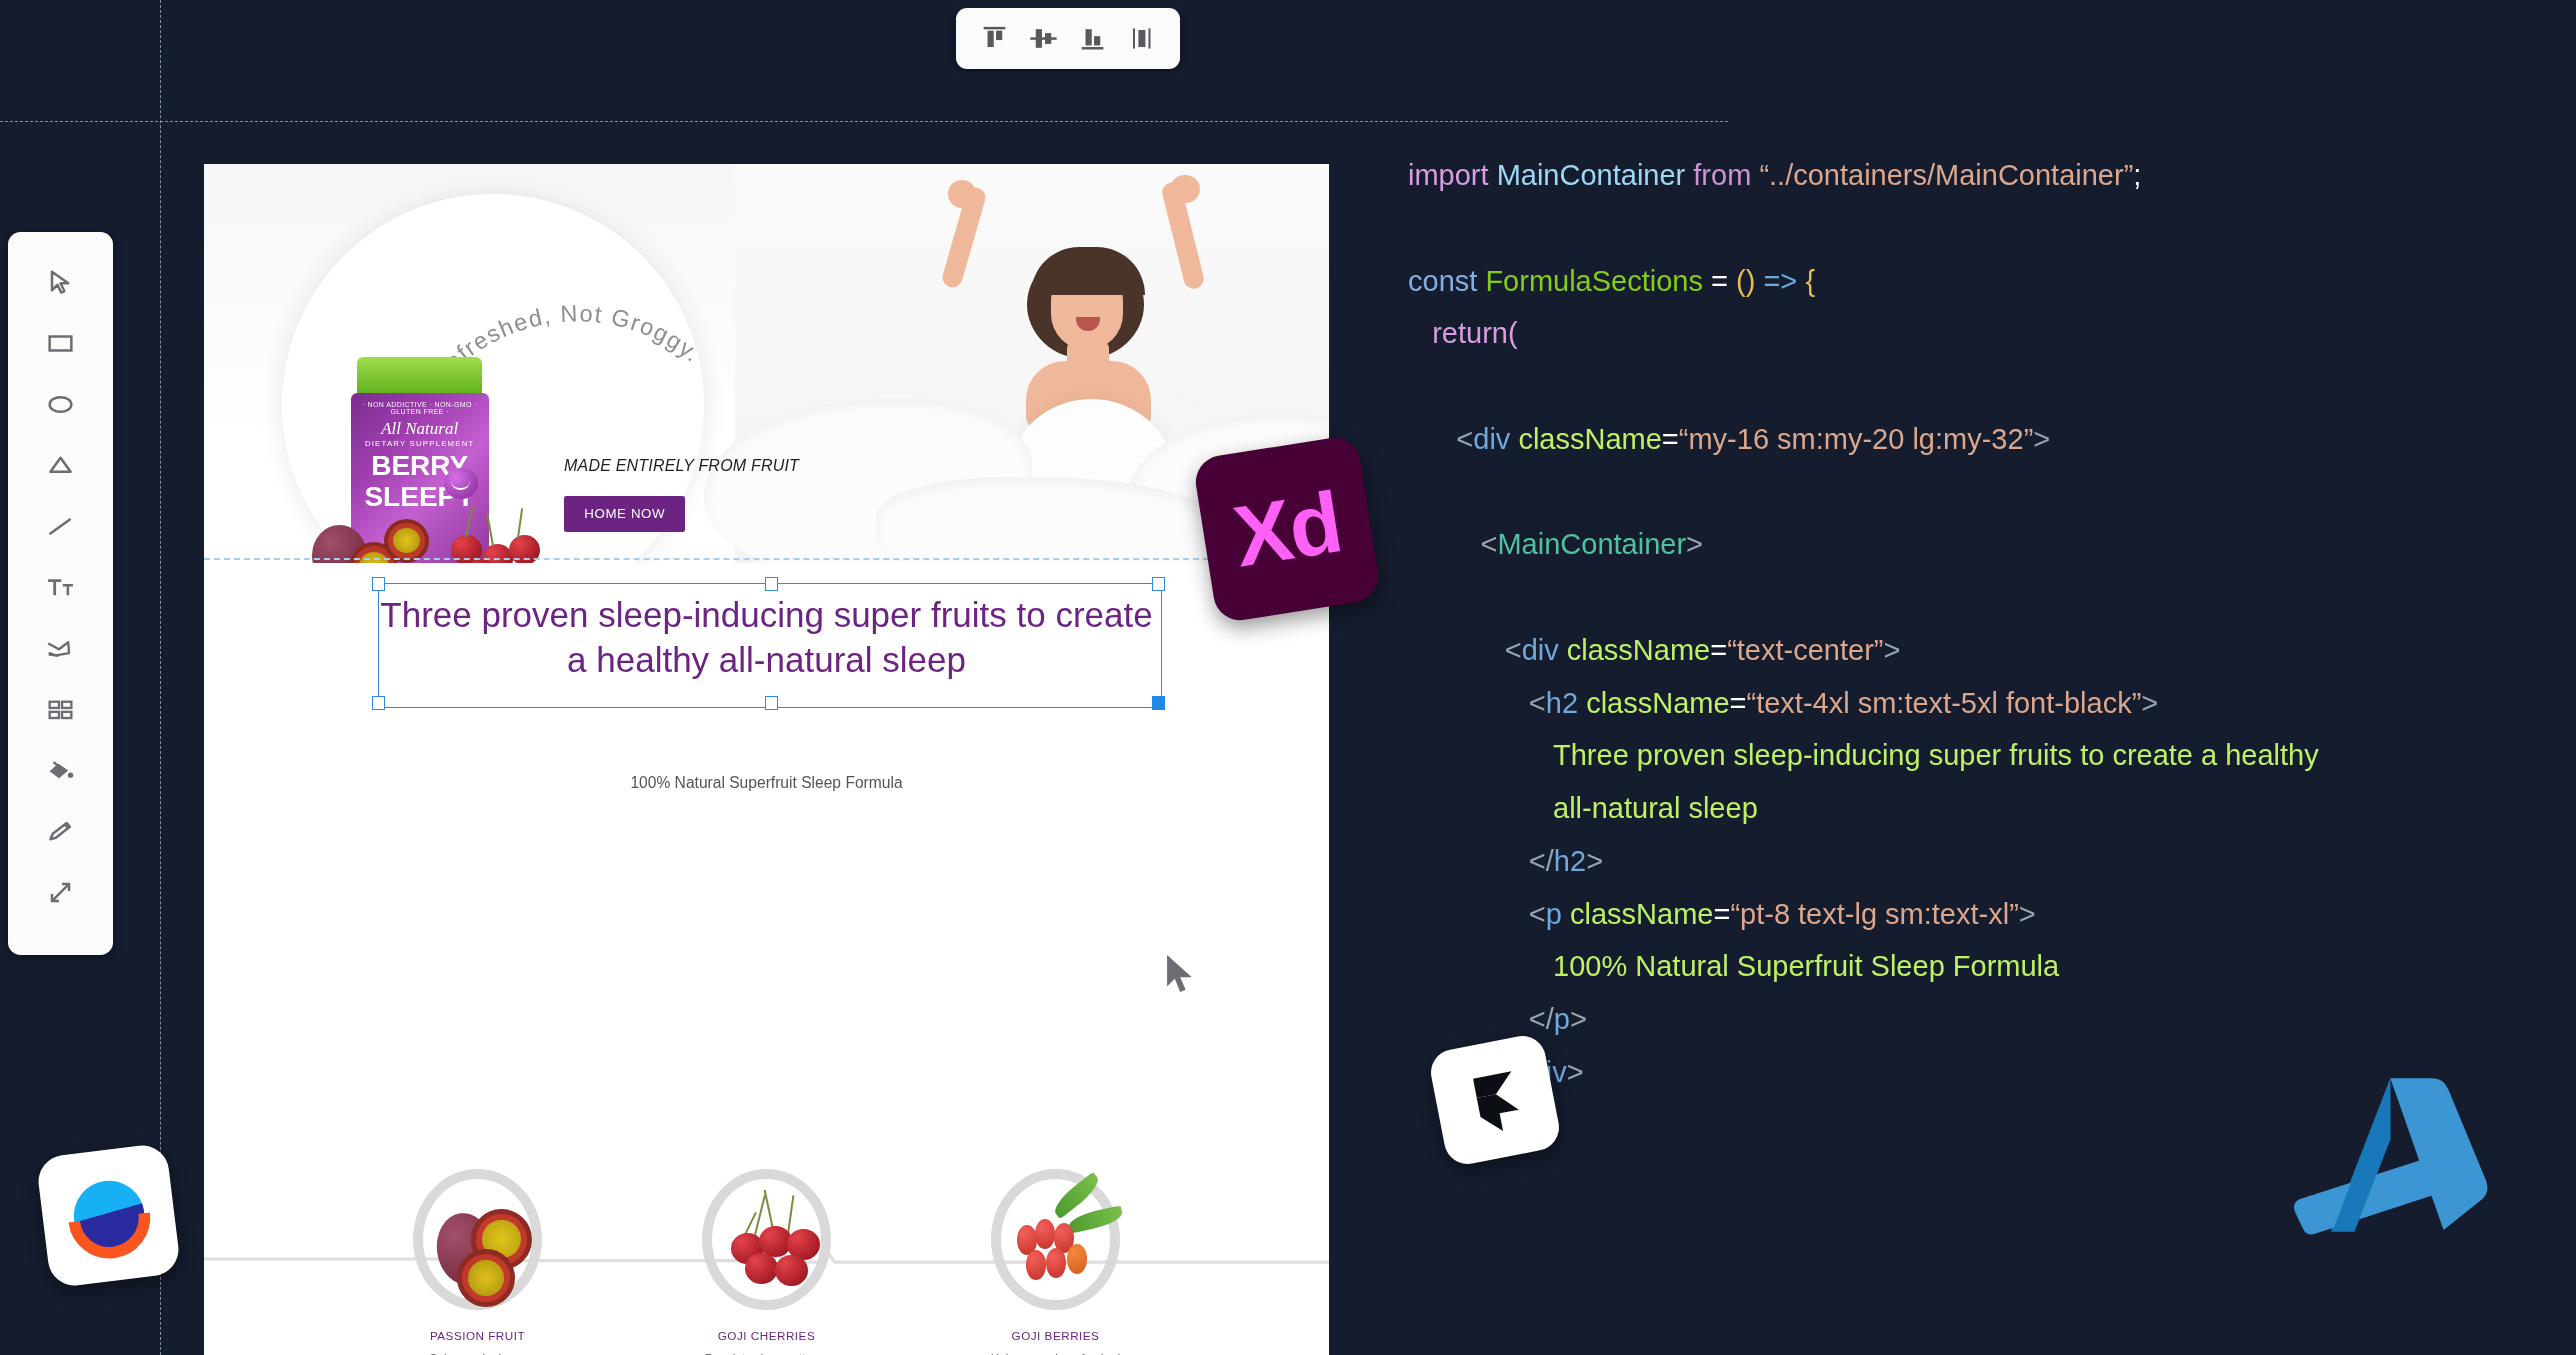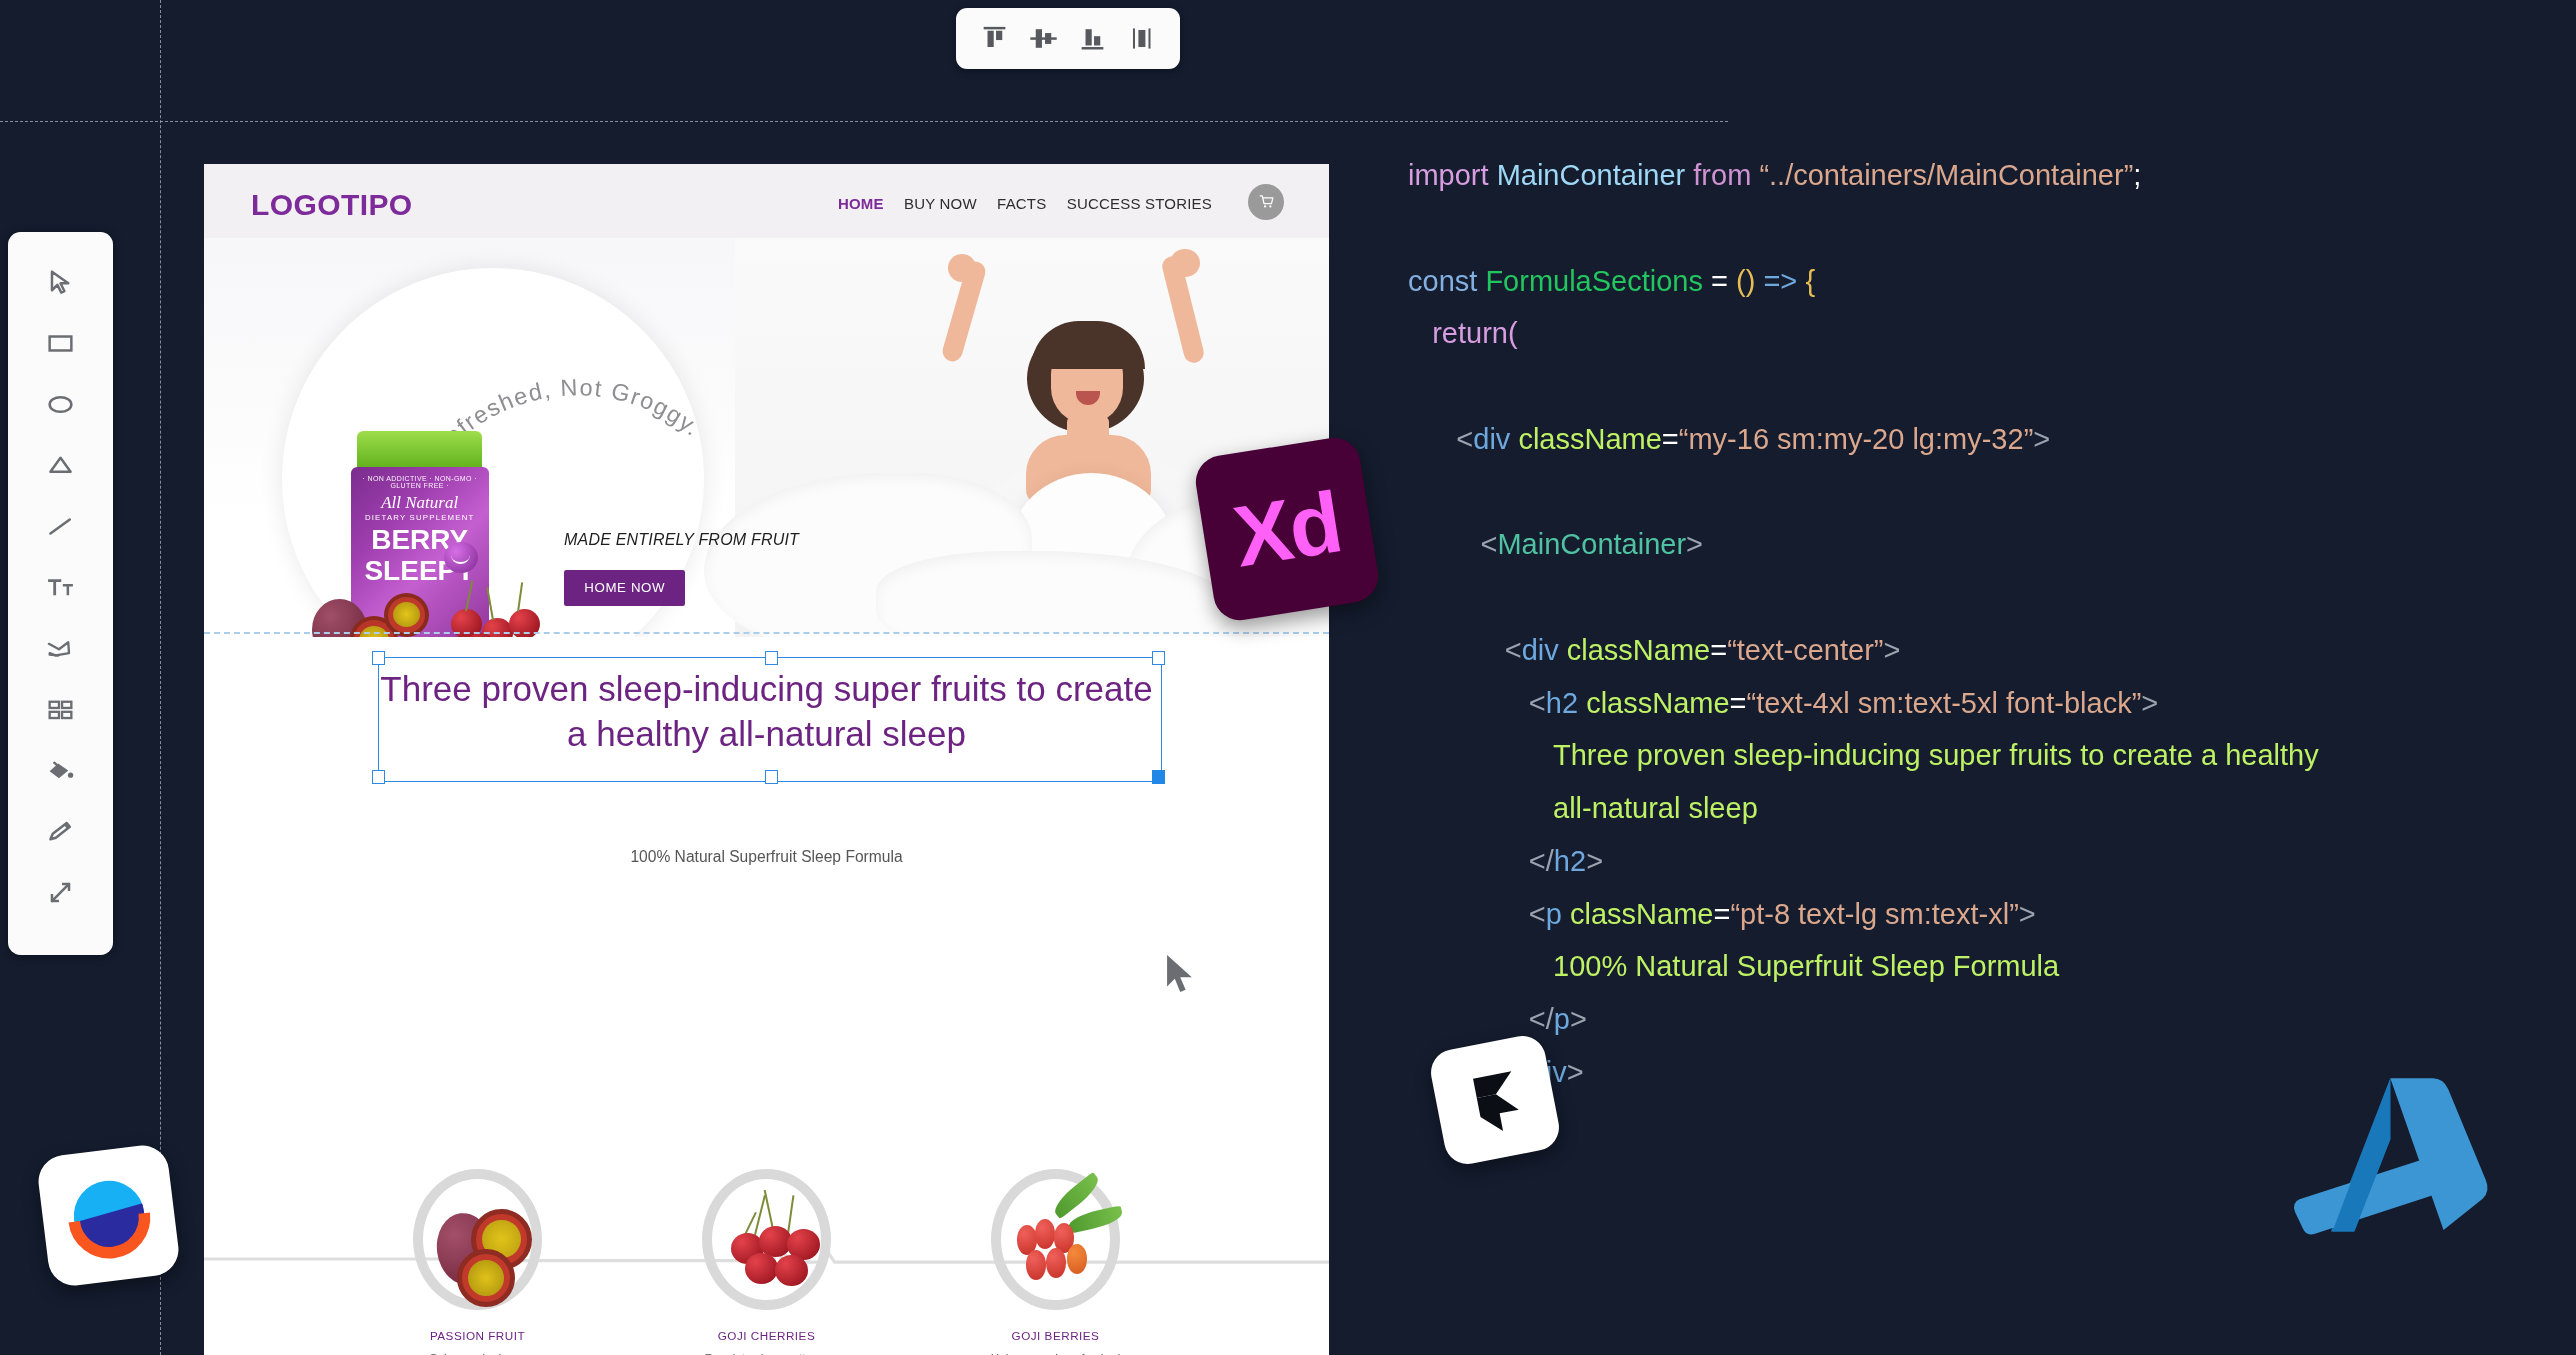--- a/index.html
+++ b/index.html
@@ -219,21 +219,21 @@
     width:1150px;
     font-size:29px; line-height:1.82;
     white-space:pre;
   }
   .code-line{ min-height:23.5px; }
   .c-key{ color:#d79de0; }       
   .c-cls{ color:#9fd8f5; }       
   .c-from{ color:#cf93d2; }
   .c-str{ color:#dba78d; }       
   .c-const{ color:#82aee0; }     
-  .c-fn{ color:#22c55e; }        
+  .c-fn{ color:#84cc16; }        
   .c-op{ color:#ffffff; }
   .c-paren{ color:#e5bd52; }
   .c-arrow{ color:#6fa8dc; }
   .c-brace{ color:#e5bd52; }
   .c-tag{ color:#6fa8dc; }       
   .c-attr{ color:#bef264; }      
   .c-brack{ color:#9aa3ae; }     
   .c-comp{ color:#4fc3a1; }      
   .c-text{ color:#bef264; }      
 
@@ -374,36 +374,20 @@
     <svg width="31" height="31" viewBox="0 0 40 40">
       <path d="M9 31 L31 9" stroke="#6b6d72" stroke-width="3.2" stroke-linecap="round"></path>
       <path d="M9 22 L9 31 L18 31" fill="none" stroke="#6b6d72" stroke-width="3.2" stroke-linejoin="round"></path>
       <path d="M22 9 L31 9 L31 18" fill="none" stroke="#6b6d72" stroke-width="3.2" stroke-linejoin="round"></path>
     </svg>
   </div>
 </div>
 
 <div class="artboard">
 
-  <div class="ab-header">
-    <div class="logo">LOGOTIPO</div>
-    <div class="navlinks">
-      <span class="active">HOME</span>
-      <span>BUY NOW</span>
-      <span>FACTS</span>
-      <span>SUCCESS STORIES</span>
-    </div>
-    <div class="cart-btn">
-      <svg width="17" height="17" viewBox="0 0 24 24">
-        <path d="M3 4 H6 L8.5 15 H19 L21 7 H7" fill="none" stroke="#fff" stroke-width="1.8" stroke-linejoin="round" stroke-linecap="round"></path>
-        <circle cx="10" cy="19" r="1.6" fill="#fff"></circle>
-        <circle cx="17.5" cy="19" r="1.6" fill="#fff"></circle>
-      </svg>
-    </div>
-  </div>
 
   <div class="hero">
 
     <div class="woman">
 
       <div class="skin" style="left:219px; top:22px; width:20.3px; height:103px; transform:rotate(16deg); border-radius:11px;"></div>
       <div class="skin" style="left:213px; top:15.6px; width:28px; height:28px; border-radius:50%;"></div>
       <div class="skin" style="left:438px; top:17px; width:20.3px; height:109px; transform:rotate(-14deg); border-radius:11px;"></div>
       <div class="skin" style="left:435px; top:11px; width:30px; height:28px; border-radius:50%;"></div>
 

